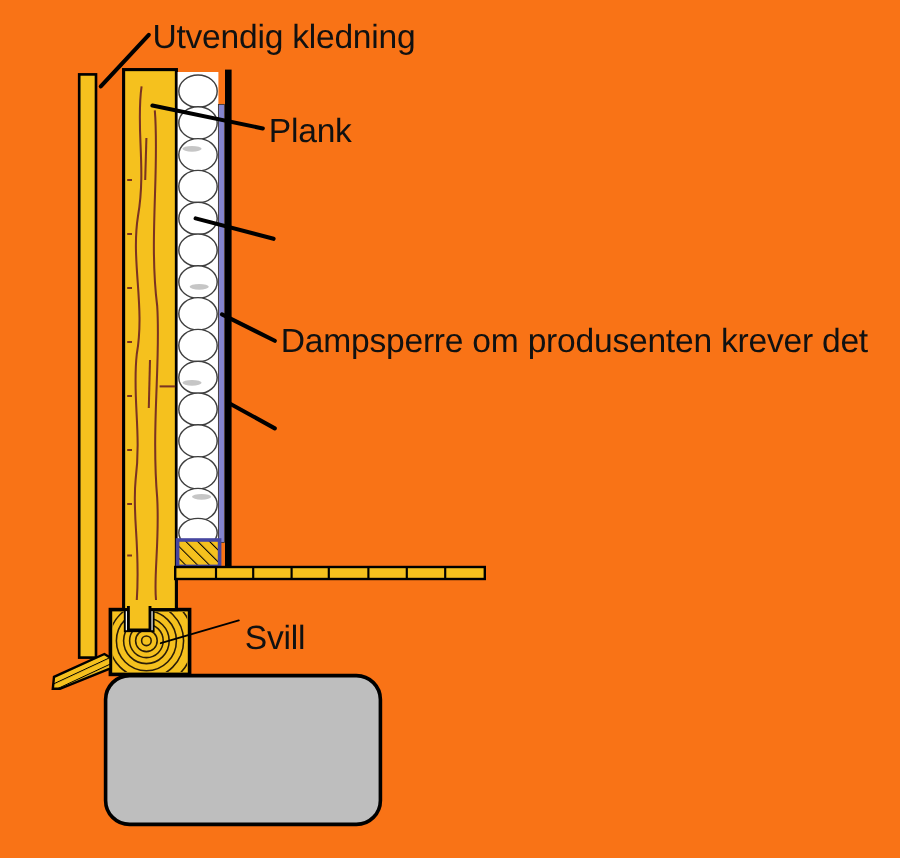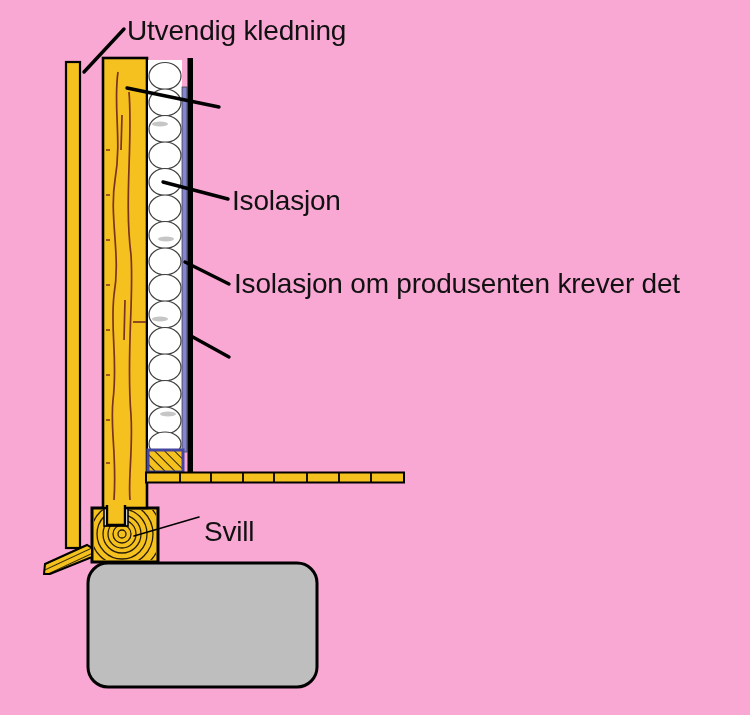--- a/index.html
+++ b/index.html
@@ -1,19 +1,19 @@
 <!DOCTYPE html>
 <html><head>
 <meta charset="utf-8">
 <style>
   html,body{margin:0;padding:0;background:#ffffff;}
   #stage{
     position:relative;
     width:750px;height:715px;
-    background:#f9a8d4;
+    background:#f97316;
     font-family:"Liberation Sans", sans-serif;
     overflow:hidden;
   }
   #drawing{position:absolute;left:0;top:0;}
   .diagram-label{
     position:absolute;
     font-size:28px;
     color:#111111;
     white-space:nowrap;
     line-height:1.15;
@@ -132,20 +132,20 @@
       <line x1="127" y1="88" x2="219" y2="107"></line>
       <line x1="163" y1="182" x2="228" y2="199"></line>
       <line x1="185" y1="262" x2="229" y2="284"></line>
       <line x1="191" y1="336" x2="229" y2="357"></line>
       <line x1="134" y1="536" x2="199" y2="517" stroke-width="1.6"></line>
     </g>
   </svg>
 
   <div class="diagram-label" style="left:127px;top:15px;">Utvendig kledning</div>
 
+  <div class="diagram-label" style="left:224px;top:93px;">Plank</div>
 
-  <div class="diagram-label" style="left:232px;top:185px;">Isolasjon</div>
 
-  <div class="diagram-label" style="left:234px;top:268px;">Isolasjon om produsenten krever det</div>
+  <div class="diagram-label" style="left:234px;top:268px;">Dampsperre om produsenten krever det</div>
 
 
   <div class="diagram-label" style="left:204px;top:516px;">Svill</div>
 </div>
 
 </body></html>

